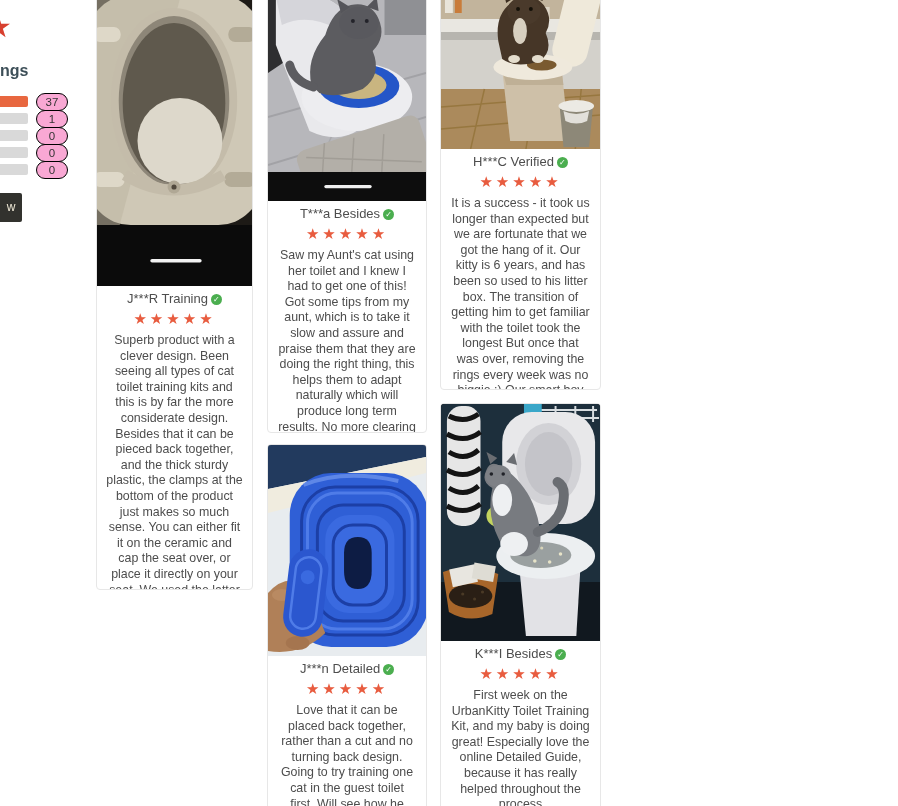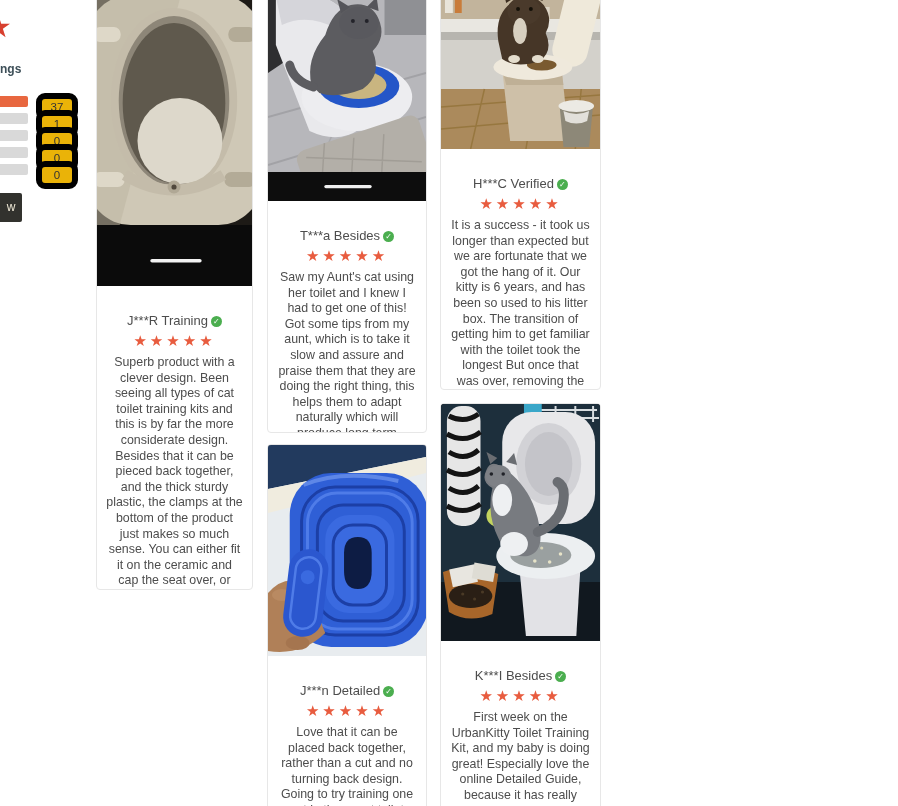--- a/index.html
+++ b/index.html
@@ -3,34 +3,34 @@
 <meta charset="utf-8">
 <style>
   html,body{margin:0;padding:0}
   body{
     width:898px;height:806px;overflow:hidden;background:#fff;position:relative;
     font-family:"Liberation Sans","DejaVu Sans",sans-serif;
     -webkit-font-smoothing:antialiased;
   }
   
   .logo-star{position:absolute;left:-15px;top:12px;font-size:30px;color:#d8402f;line-height:30px}
-  .ratings-heading{position:absolute;left:0;top:62px;font-size:12px;font-weight:bold;color:#3d4f58}
+  .ratings-heading{position:absolute;left:0;top:62px;font-size:16px;font-weight:bold;color:#3d4f58}
   .side-row{position:absolute;left:0;width:80px;height:17px}
   .side-row .bar{position:absolute;left:-20px;top:1px;width:48px;height:11px;background:#d9d9d9;border-radius:2px}
   .side-row .bar.filled{background:#e8673f}
-  .side-row .pill{position:absolute;left:36px;top:-2px;width:30px;height:16px;background:#eab308;
-    border:6px solid #000000;border-radius:9px;font-size:11.5px;line-height:16px;color:#333;text-align:center}
+  .side-row .pill{position:absolute;left:36px;top:-2px;width:30px;height:16px;background:#f9a8d4;
+    border:1px solid #000000;border-radius:9px;font-size:11.5px;line-height:16px;color:#333;text-align:center}
   .write-btn{position:absolute;left:0;top:193px;width:22px;height:29px;background:#32322e;
     color:#efe9d6;font-size:12px;line-height:29px;text-align:center;border-radius:0 2px 2px 0;cursor:pointer}
   
   .card{position:absolute;background:#fff;border:1px solid #e7e7e7;border-radius:4px;
     box-sizing:border-box;text-align:center;overflow:hidden}
   .photo{width:100%;overflow:hidden;background:#111;cursor:pointer}
   .photo svg{display:block;width:100%;height:100%}
-  .rname{margin-top:27px;font-size:13px;color:#4d4d4d}
+  .rname{margin-top:5px;font-size:13px;color:#4d4d4d}
   .vbadge{display:inline-block;width:11px;height:11px;border-radius:50%;background:#4bae4f;color:#fff;
     font-size:8px;line-height:11px;text-align:center;vertical-align:1px;margin-left:3px;font-weight:bold}
   .stars{margin-top:4px;color:#e85c3f;font-size:15px;letter-spacing:3px}
   .rtext{margin-top:5px;padding:0 9px;font-size:12.4px;line-height:15.6px;color:#4d4d4d}
 </style>
 </head>
 <body>
 
 <div class="logo-star">★</div>
 <div class="ratings-heading">ngs</div>

